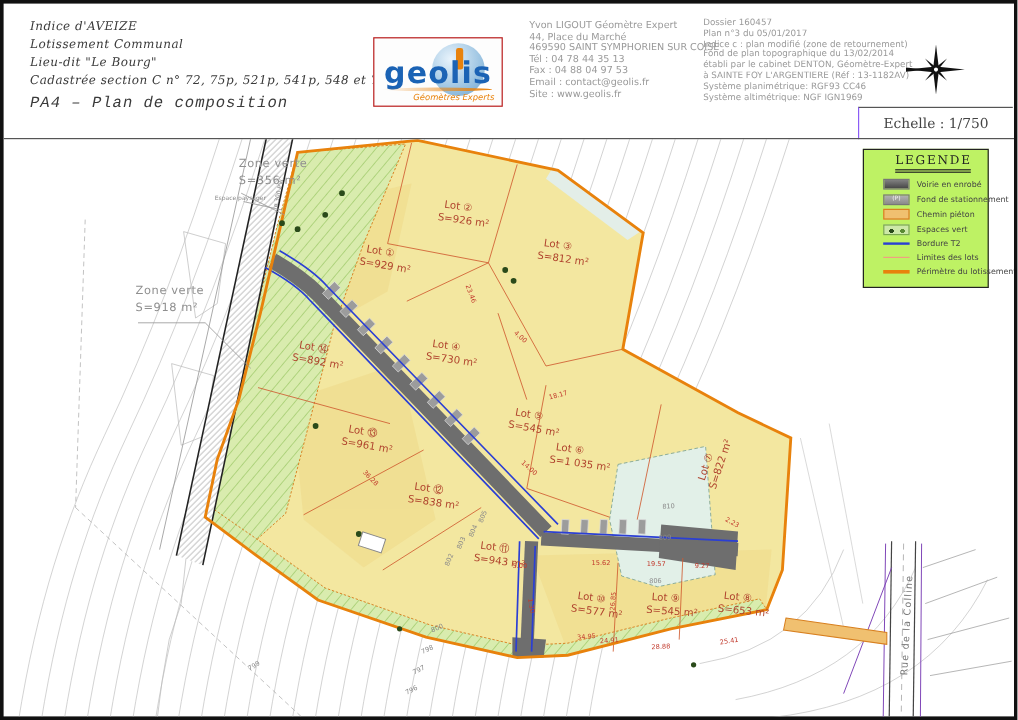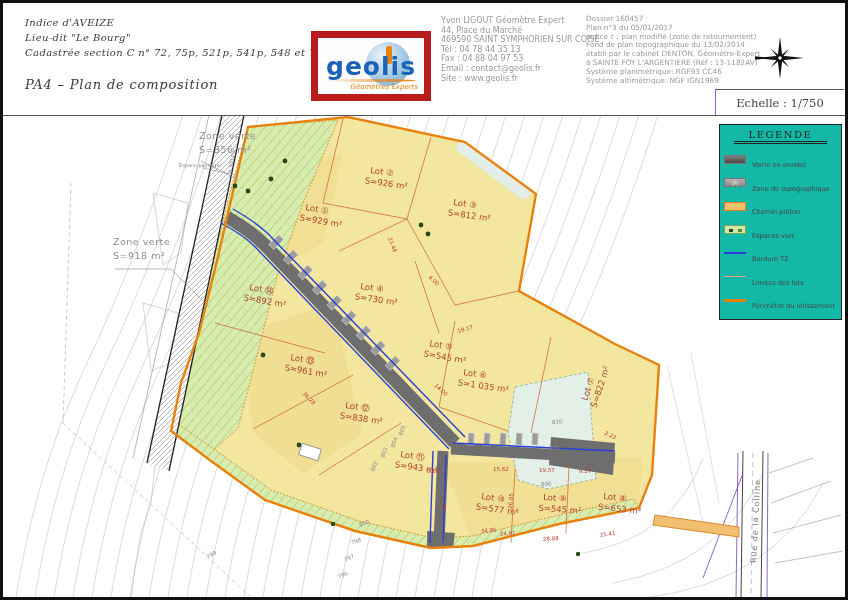--- a/index.html
+++ b/index.html
@@ -2,22 +2,22 @@
 <html><head>
 <meta charset="utf-8">
 <style>
   html,body{margin:0;padding:0;background:#e8e8e8;}
   #sheet{position:relative;width:848px;height:600px;background:#ffffff;overflow:hidden;
          font-family:"DejaVu Sans",sans-serif;box-sizing:border-box;border:3px solid #111;}
   
   #hdr-left{position:absolute;left:22px;top:12px;font-family:"DejaVu Serif",serif;
             font-style:italic;color:#3a3a3a;}
   #hdr-left div{font-size:10px;line-height:15px;letter-spacing:.4px;}
-  #hdr-left div:last-child{font-size:13px;margin-top:17px;letter-spacing:.8px;}
-  #logo-box{position:absolute;left:308px;top:28px;width:106px;height:56px;border:7px solid #b91c1c;
+  #hdr-left div:last-child{font-size:13px;margin-top:3px;letter-spacing:.8px;font-family:Liberation Mono, monospace;}
+  #logo-box{position:absolute;left:308px;top:28px;width:106px;height:56px;border:1px solid #b91c1c;
             background:#fdfdfd;}
   #logo-sphere{position:absolute;right:14px;top:4px;width:44px;height:44px;border-radius:50%;
                background:radial-gradient(circle at 35% 30%,#e8f3fb,#9cc4e2 60%,#6ea3cc);}
   #logo-bar{position:absolute;right:32px;top:8px;width:6px;height:18px;background:#e8820c;border-radius:2px;}
   #logo-word{position:absolute;left:8px;top:14px;font-size:25px;font-weight:bold;color:#1b63b5;
              font-family:"DejaVu Sans",sans-serif;letter-spacing:1px;}
   #logo-tag{position:absolute;right:6px;bottom:3px;font-size:7px;color:#e8820c;font-style:italic;}
   #logo-swoosh{position:absolute;left:6px;bottom:12px;width:92px;height:3px;border-radius:50%;
                background:linear-gradient(90deg,transparent,#e8820c);}
   .info-block{position:absolute;color:#9a9a9a;}
@@ -25,27 +25,27 @@
   #contact-block div{font-size:8px;line-height:9.6px;}
   #dossier-block{left:583px;top:12px;}
   #dossier-block div{font-size:7.3px;line-height:8.8px;}
   #scale-box{position:absolute;left:712px;top:86px;width:128px;height:26px;
              font-family:"DejaVu Serif",serif;font-size:11.5px;color:#444;
              display:flex;align-items:center;justify-content:center;
              border-left:1px solid #8b5cf6;border-top:1px solid #555;}
   #hdr-rule{position:absolute;left:0px;top:112px;width:848px;height:0;border-top:1px solid #555;}
   #compass{position:absolute;left:752px;top:30px;}
   
-  #legend{position:absolute;left:716px;top:121px;width:123px;background:#14b8a6;
-          border:1.3px solid #222;z-index:5;padding:3px 4px 5px 4px;box-sizing:border-box;}
+  #legend{position:absolute;left:716px;top:121px;width:105px;background:#bef264;
+          border:1.3px solid #222;z-index:5;padding:3px 4px 5px 16px;box-sizing:border-box;}
   #legend-title{font-size:10px;letter-spacing:1.5px;color:#222;text-align:center;
                 border-bottom:3px double #222;padding-bottom:1px;margin:1px 10px 5px 10px;
                 font-family:"DejaVu Serif",serif;}
   .leg-row{display:flex;align-items:center;margin:3.5px 0;}
-  .leg-row .lab{font-size:6.6px;color:#444;white-space:nowrap;margin-top:12px;}
+  .leg-row .lab{font-size:6.6px;color:#444;white-space:nowrap;}
   .sw{width:22px;height:9px;margin-right:6px;flex:0 0 auto;border:.5px solid #777;
       display:flex;align-items:center;justify-content:center;font-size:5px;color:#f2f2f2;box-sizing:border-box;}
   .sw-road{background:linear-gradient(#808080,#464646);}
   .sw-parking{background:linear-gradient(#b2b2b2,#8a8a8a);}
   .sw-path{background:#f0c070;border-color:#d88020;}
   .sw-green{background:
       radial-gradient(circle 2px at 6px 4.5px,#2a4a1a 98%,transparent),
       radial-gradient(circle 2px at 15px 4.5px,#5a8a33 98%,transparent),#cde8a8;
       border-color:#7aa84e;}
   .sw-line{border:none;width:22px;margin-right:6px;flex:0 0 auto;}
@@ -300,20 +300,21 @@
       </g>
     <g id="misc-labels">
         <text x="176" y="164" class="small-l">Espace paysager</text>
         <text x="228" y="170" class="small-l" transform="rotate(-77 228 170)">ø 300 PVC</text>
         <text x="753" y="560" class="street-l" transform="rotate(-87 753 560)">Rue de la Colline</text>
       </g>
   </svg>
 
   <div id="hdr-left">
       <div>Indice d'AVEIZE</div>
+      <div>Lotissement Communal</div>
       <div>Lieu-dit "Le Bourg"</div>
       <div>Cadastrée section C n° 72, 75p, 521p, 541p, 548 et 702</div>
       <div>PA4 – Plan de composition</div>
     </div>
 
   <div id="logo-box">
     <div id="logo-sphere"></div>
     <div id="logo-bar"></div>
     <div id="logo-word">geolis</div>
     <div id="logo-swoosh"></div>
@@ -356,21 +357,21 @@
 
   <div id="legend">
     <div id="legend-title">LEGENDE</div>
     <div id="legend-rows">
         <div class="leg-row">
           <span class="sw sw-road"></span>
           <span class="lab">Voirie en enrobé</span>
         </div>
         <div class="leg-row">
           <span class="sw sw-parking">(P)</span>
-          <span class="lab">Zone de topographique</span>
+          <span class="lab">Fond de stationnement</span>
         </div>
         <div class="leg-row">
           <span class="sw sw-path"></span>
           <span class="lab">Chemin piéton</span>
         </div>
         <div class="leg-row">
           <span class="sw sw-green"></span>
           <span class="lab">Espaces vert</span>
         </div>
         <div class="leg-row">

